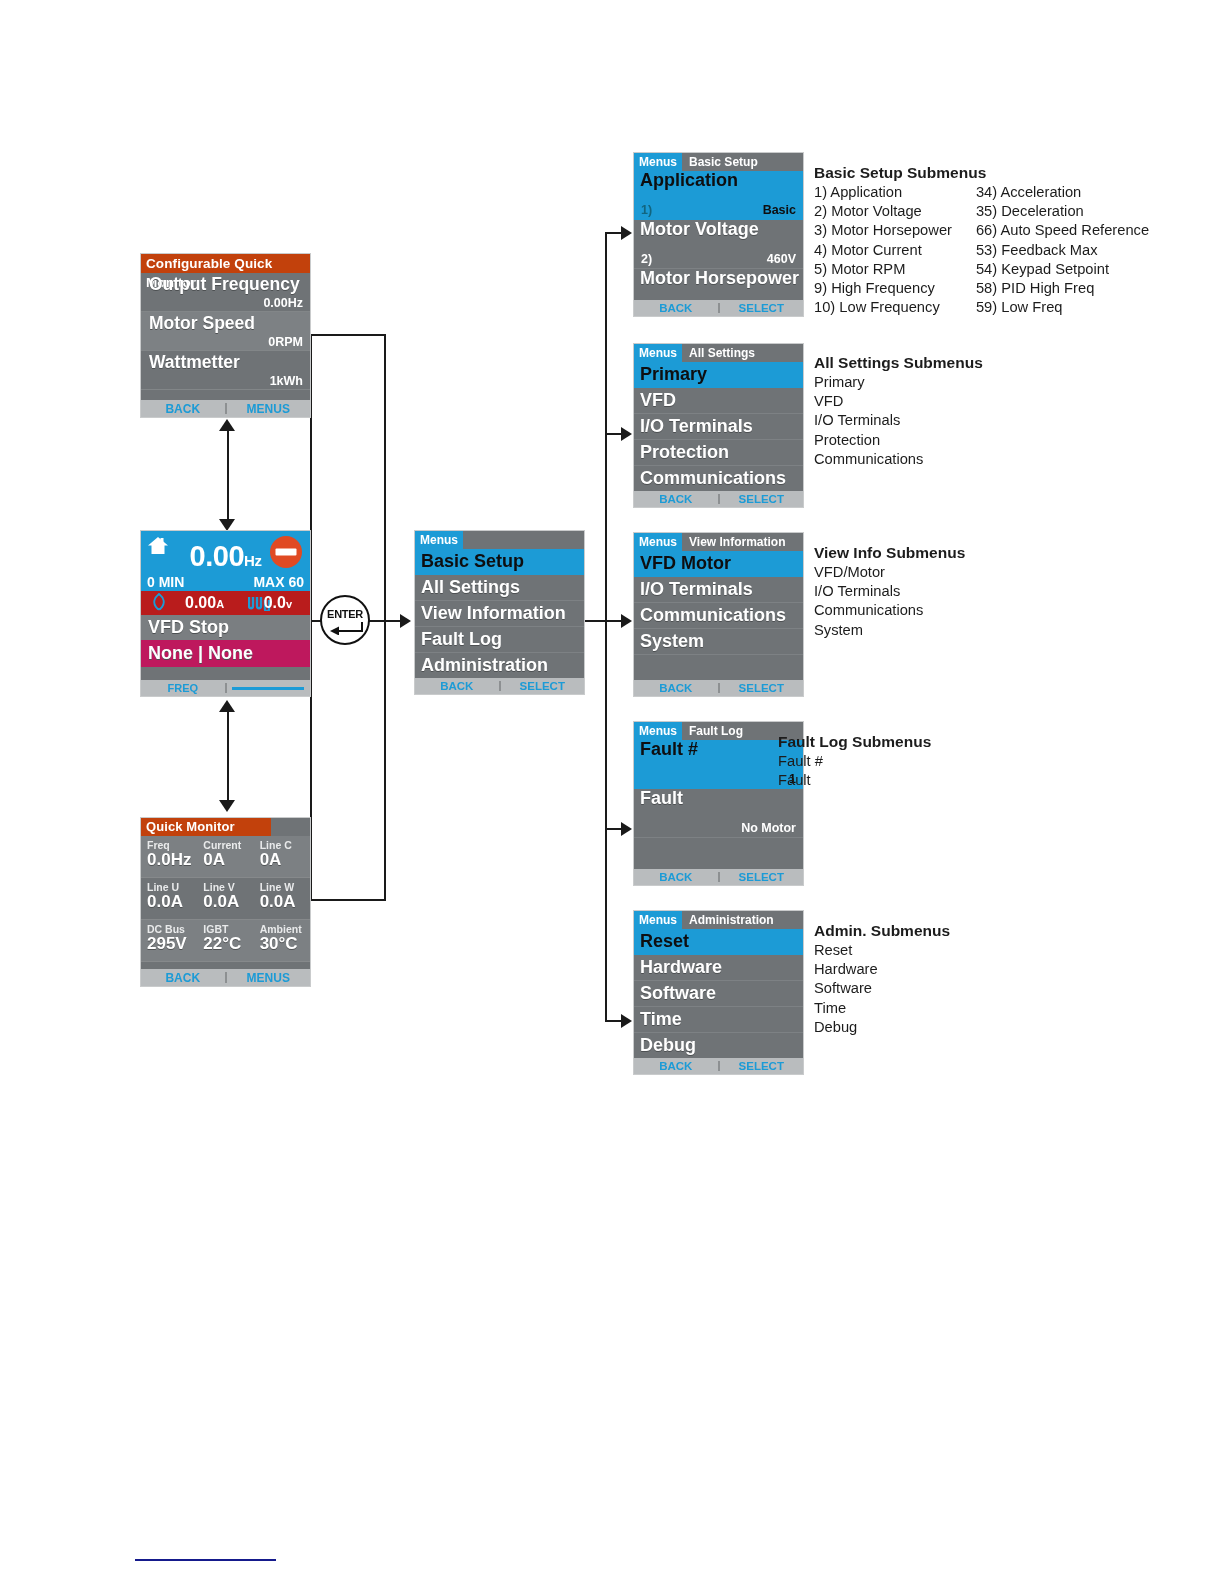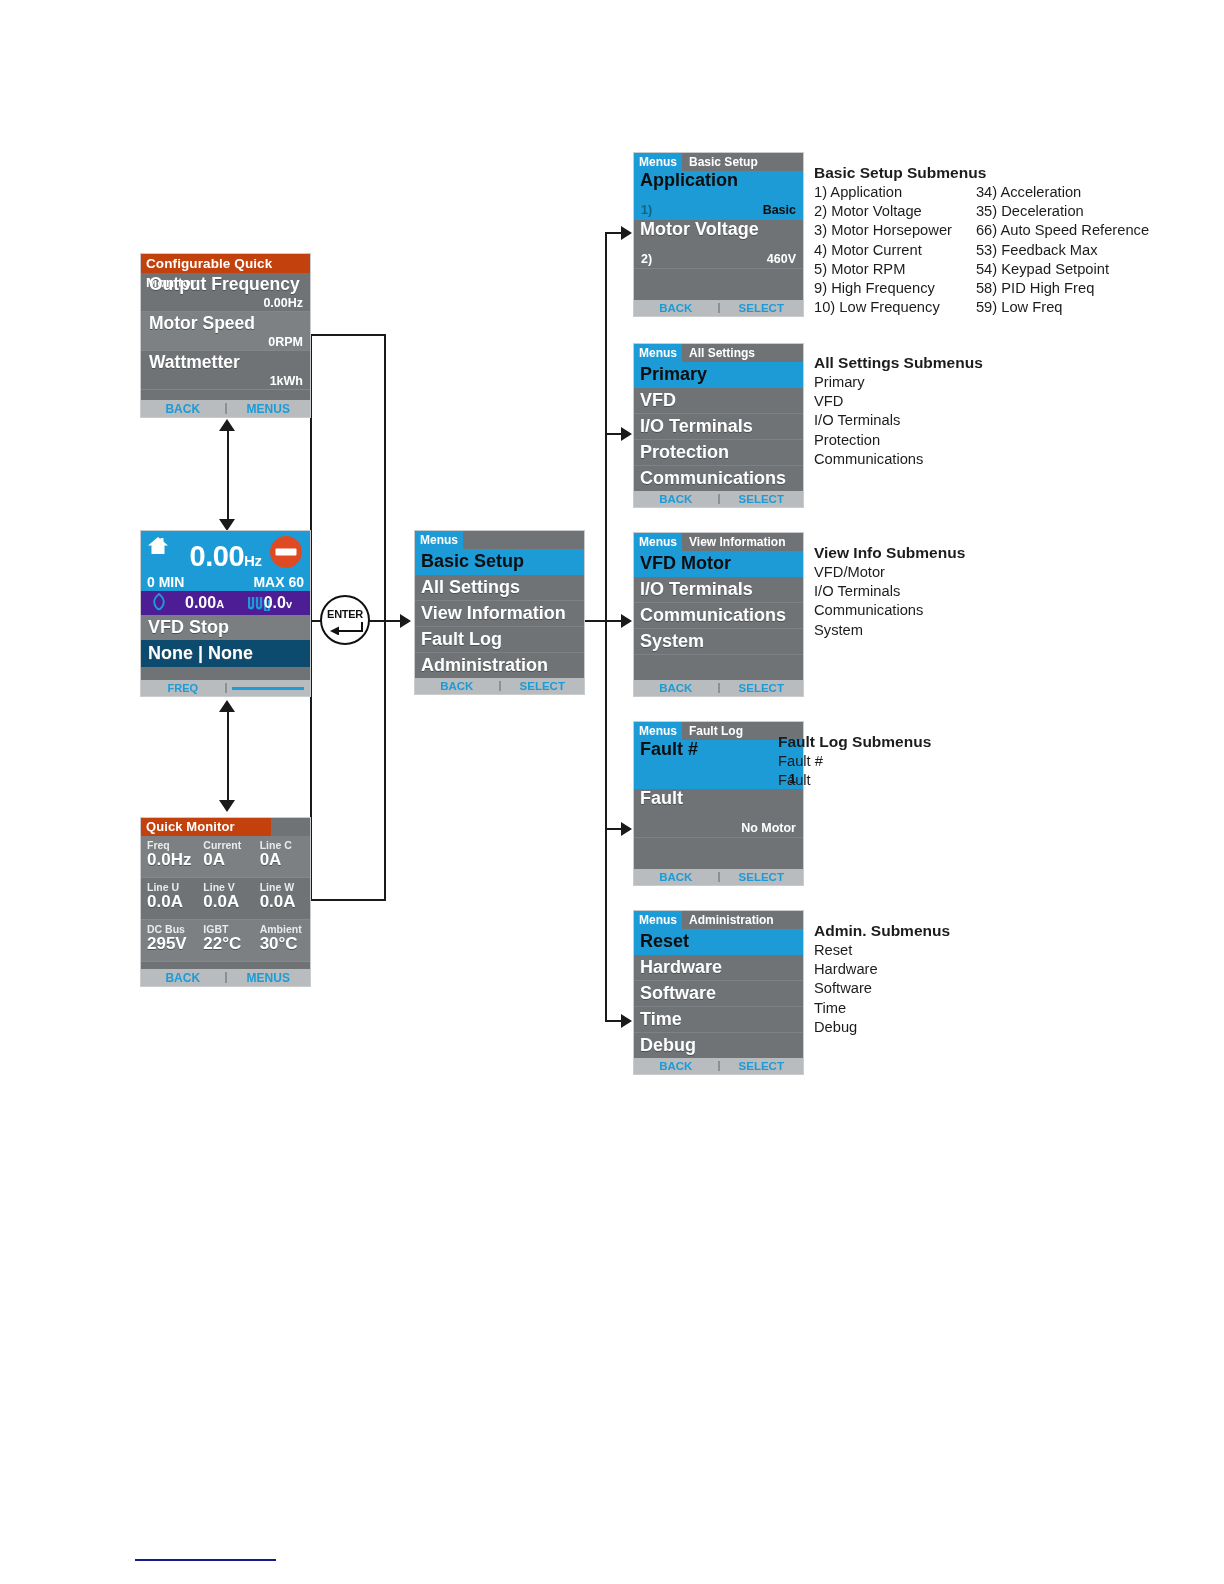--- a/index.html
+++ b/index.html
@@ -33,28 +33,28 @@
   .cqm-name{position:absolute;left:8px;top:1px;color:#ffffff;font-size:17.5px;font-weight:bold;text-shadow:0 1px 0 #4d5052;}
   .cqm-val{position:absolute;right:7px;bottom:1px;color:#ffffff;font-size:12.5px;font-weight:bold;}
   .cqm .scr-foot{position:absolute;left:0;bottom:0;width:100%;height:17px;font-size:12px;}
 
   
   .home{left:141px;top:531px;width:169px;height:165px;background:#6f7376;}
   .home-top{position:relative;height:60px;background:#1c9bd6;}
   .home-hz{position:absolute;left:0;right:0;top:9px;text-align:center;color:#ffffff;font-weight:bold;font-size:29px;letter-spacing:-.5px;}
   .home-hz .unit{font-size:15px;}
   .home-minmax{position:absolute;left:0;right:0;bottom:1px;display:flex;justify-content:space-between;padding:0 6px;color:#ffffff;font-size:14px;font-weight:bold;}
-  .home-strip{position:relative;height:24px;background:#4c1d95;display:flex;align-items:center;}
+  .home-strip{position:relative;height:24px;background:#b91c1c;display:flex;align-items:center;}
   .home-strip .amp{position:absolute;left:44px;color:#fff;font-size:16px;font-weight:bold;}
   .home-strip .amp .u{font-size:11px;}
   .home-strip .volt{position:absolute;right:18px;color:#fff;font-size:16px;font-weight:bold;}
   .home-strip .volt .u{font-size:11px;}
   .home-line{color:#ffffff;font-weight:bold;text-shadow:0 1px 0 #4d5052;}
   .home-l1{height:25px;line-height:25px;padding-left:7px;font-size:18px;background:#7a7e81;}
-  .home-l2{height:27px;line-height:27px;padding-left:7px;font-size:18px;background:#0c4a6e;}
+  .home-l2{height:27px;line-height:27px;padding-left:7px;font-size:18px;background:#be185d;}
   .home .scr-foot{position:absolute;left:0;bottom:0;width:100%;height:16px;font-size:11px;}
   .freq-bar{flex:1;display:flex;align-items:center;justify-content:center;}
   .freq-bar i{display:block;width:72px;height:3px;background:#1c9bd6;}
 
   .qm{left:141px;top:818px;width:169px;height:168px;}
   .qm .scr-title{height:18px;line-height:18px;padding-left:5px;font-size:13px;width:125px;}
   .qm-grid{display:grid;grid-template-columns:1fr 1fr 1fr;}
   .qm-cell{height:42px;border-bottom:1px solid #86898b;padding-left:6px;box-sizing:border-box;}
   .qm-cell.shade{background:#7c8083;}
   .qm-lab{color:#e9eaeb;font-size:10.5px;font-weight:bold;padding-top:3px;}
@@ -273,20 +273,25 @@
     </div>
     <div class="par-row sel">
       <div class="par-name">Application</div>
       <div class="par-idx">1)</div>
       <div class="par-val">Basic</div>
     </div>
     <div class="par-row">
       <div class="par-name">Motor Voltage</div>
       <div class="par-idx">2)</div>
       <div class="par-val">460V</div>
+    </div>
+    <div class="par-row">
+      <div class="par-name">Motor Horsepower</div>
+      <div class="par-idx">3)</div>
+      <div class="par-val">1.5HP</div>
     </div>
     <div class="scr-foot">
       <div class="fb">BACK</div>
       <div class="fdiv"></div>
       <div class="fb">SELECT</div>
     </div>
   </div>
 
   <div class="screen menu" style="left:634px;top:344px;">
     <div class="hdr">

